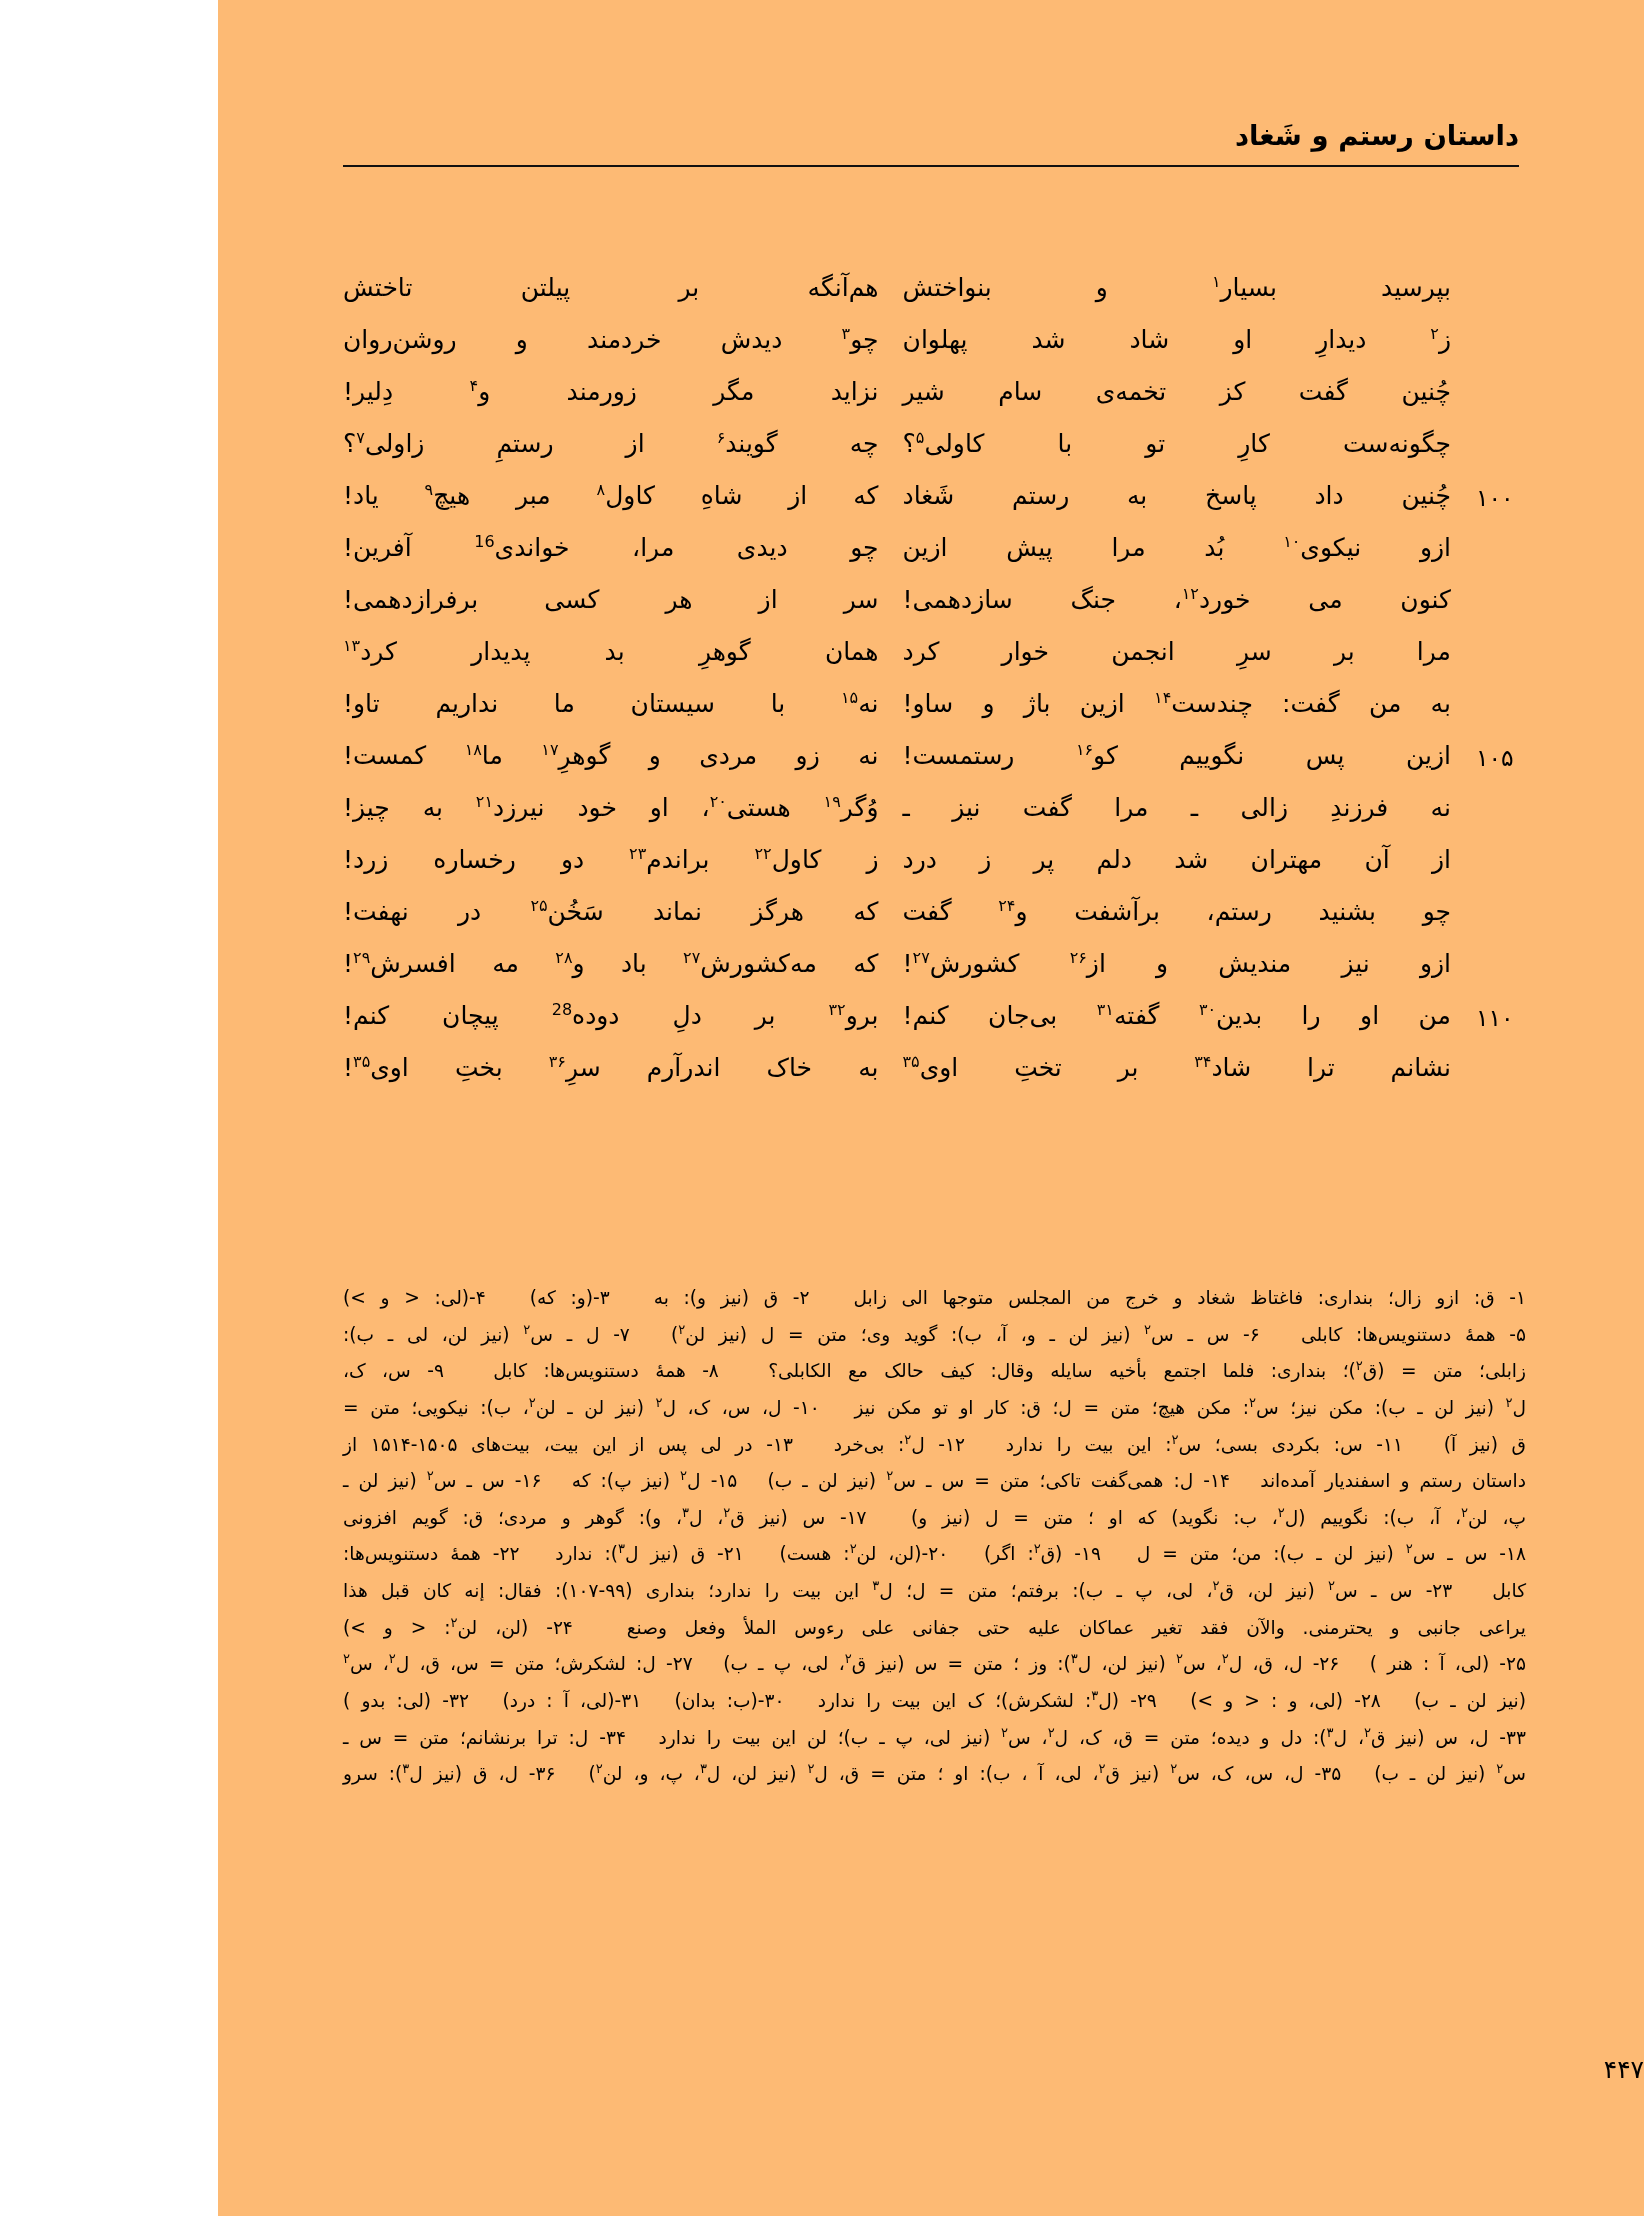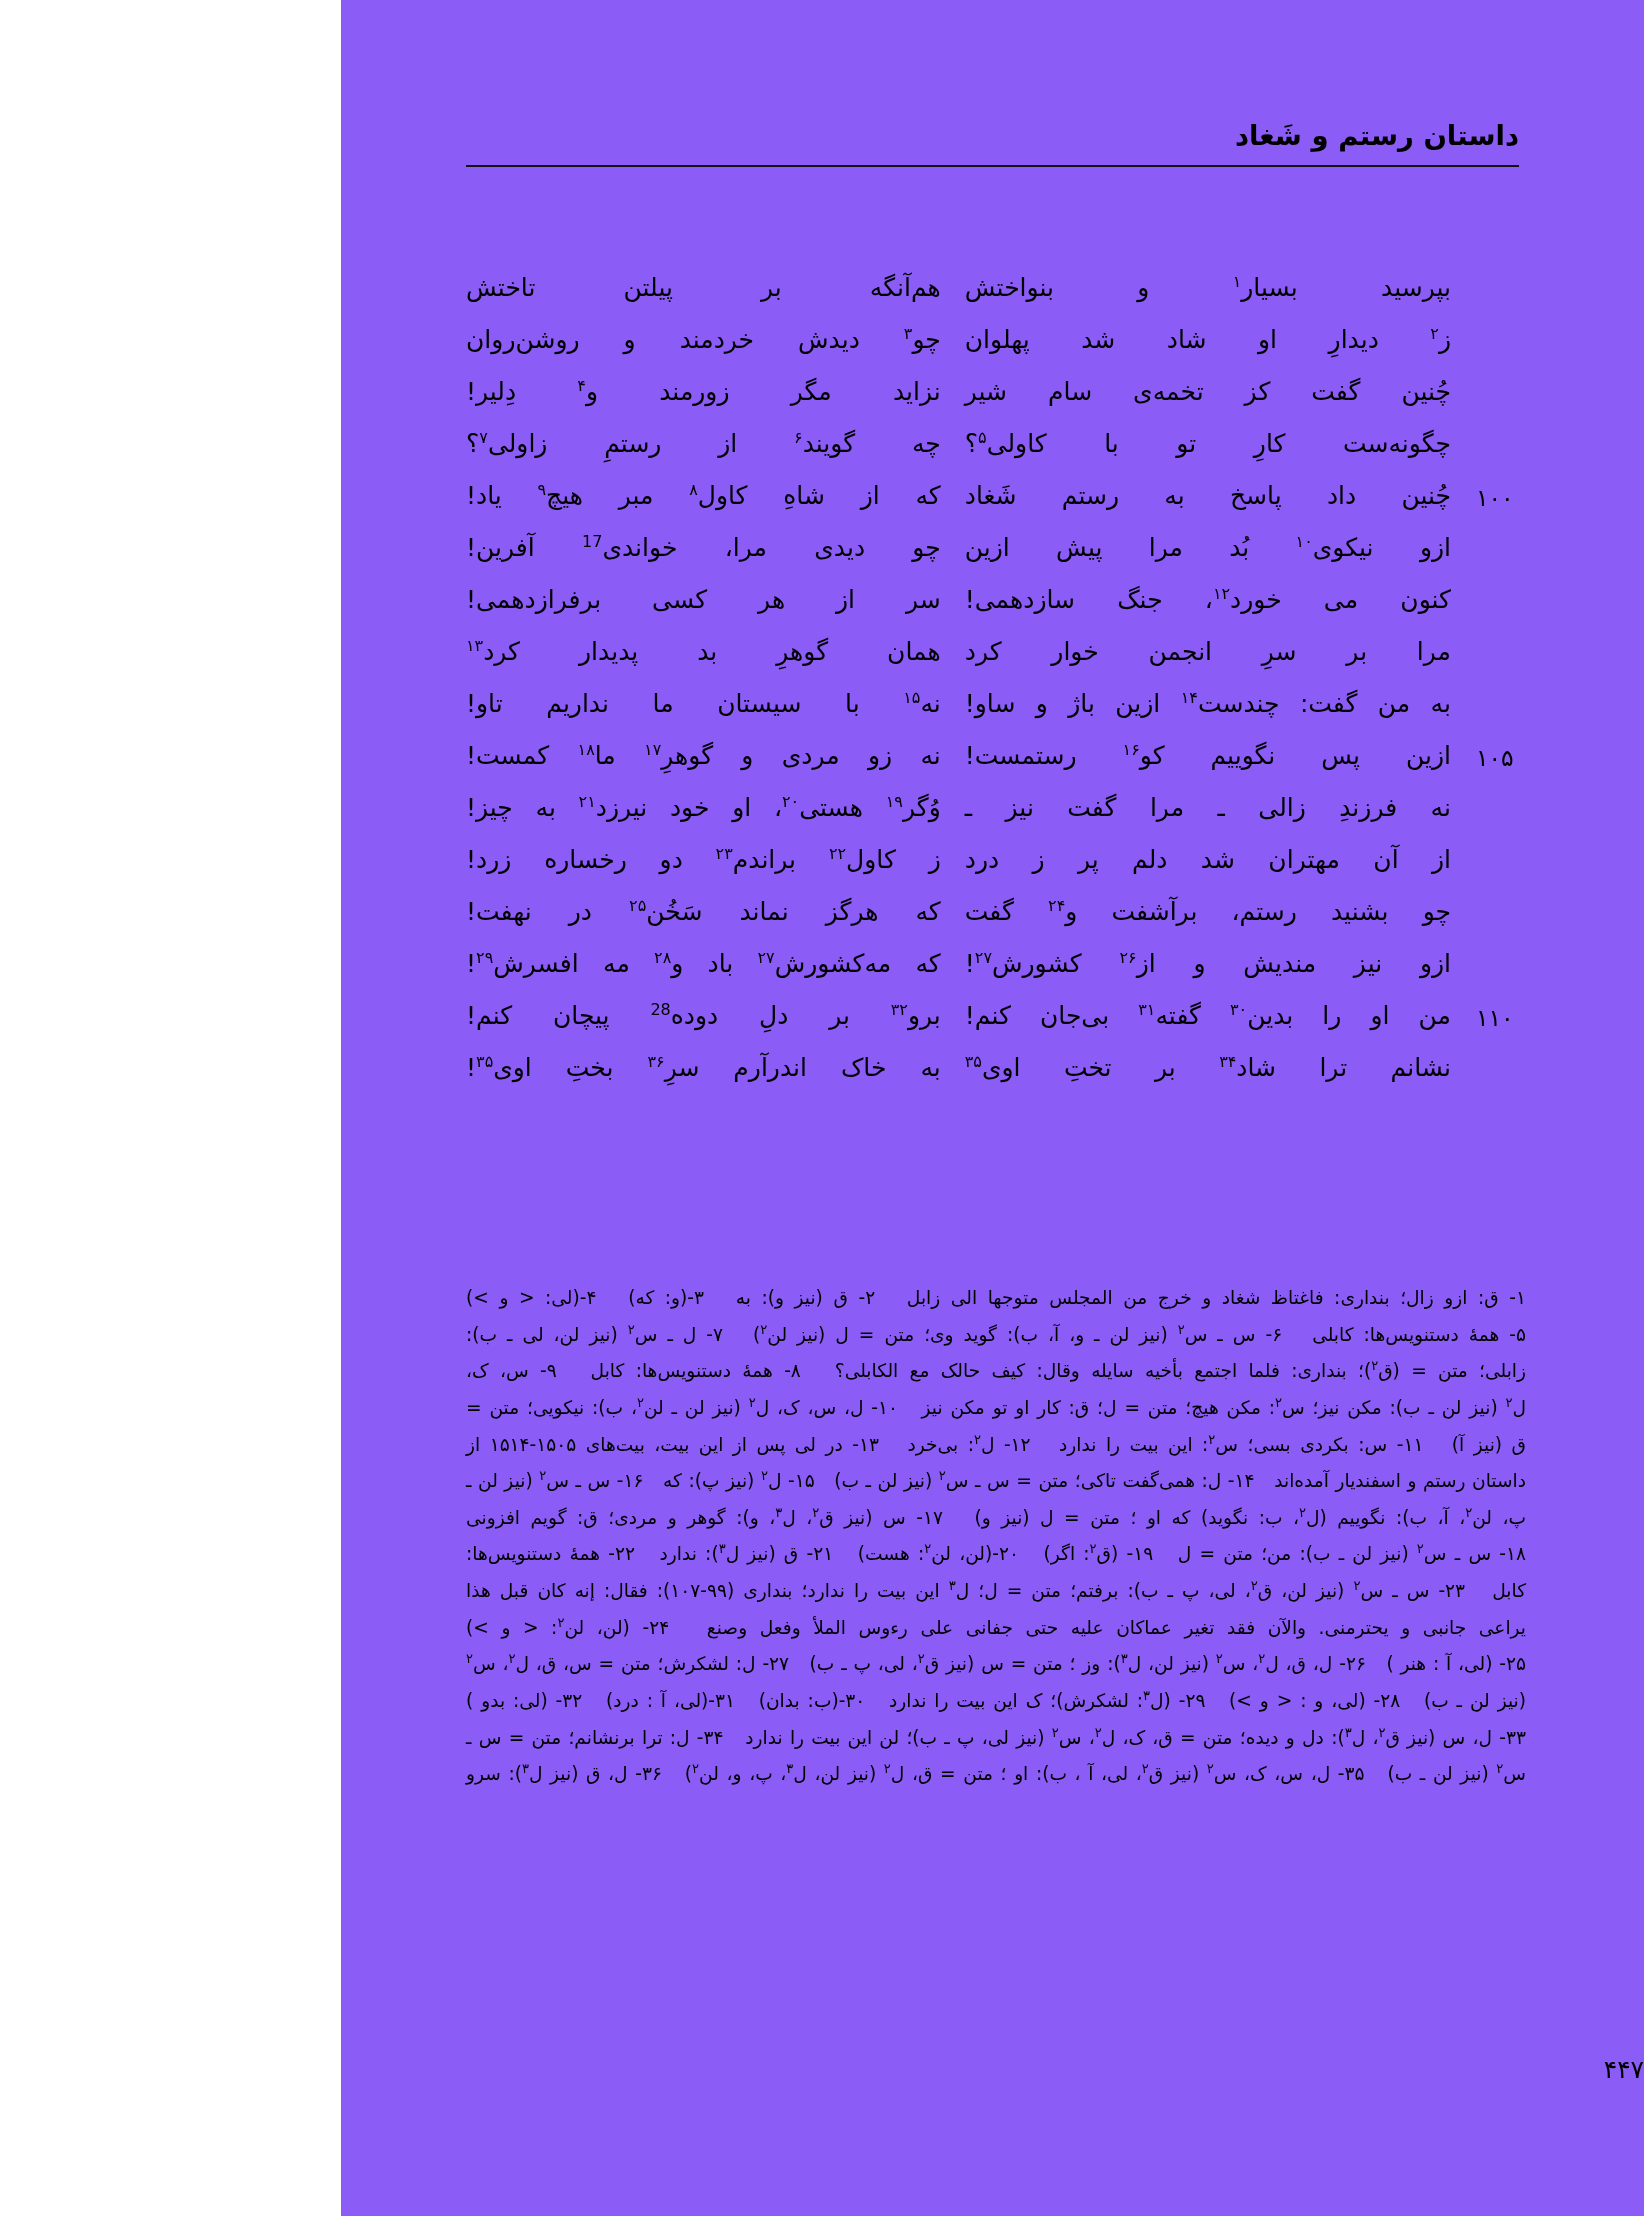--- a/index.html
+++ b/index.html
@@ -3,23 +3,23 @@
 <meta charset="utf-8">
 <title>Shahnameh page</title>
 <style>
   html, body {
     margin: 0;
     padding: 0;
     background: #ffffff;
   }
   .page {
     position: relative;
-    width: 1303px;
+    width: 1426px;
     height: 2216px;
-    background: #8b5cf6;
+    background: #fdba74;
     font-family: "DejaVu Sans", "Liberation Sans", sans-serif;
     color: #000000;
     overflow: hidden;
   }
 
   
   .runhead {
     position: absolute;
     top: 120px;
     right: 125px;
@@ -163,21 +163,21 @@
         <div class="mesra mesra-b">چه گویند<sup class="fn">۶</sup> از رستمِ زاولی<sup class="fn">۷</sup>؟</div>
       </div>
       <div class="bayt">
         <div class="bayt-num">۱۰۰</div>
         <div class="mesra mesra-a">چُنین داد پاسخ به رستم شَغاد</div>
         <div class="mesra mesra-b">که از شاهِ کاول<sup class="fn">۸</sup> مبر هیچ<sup class="fn">۹</sup> یاد!</div>
       </div>
       <div class="bayt">
         <div class="bayt-num"></div>
         <div class="mesra mesra-a">ازو نیکوی<sup class="fn">۱۰</sup> بُد مرا پیش ازین</div>
-        <div class="mesra mesra-b">چو دیدی مرا، خواندی<sup class="fn">17</sup> آفرین!</div>
+        <div class="mesra mesra-b">چو دیدی مرا، خواندی<sup class="fn">16</sup> آفرین!</div>
       </div>
       <div class="bayt">
         <div class="bayt-num"></div>
         <div class="mesra mesra-a">کنون می خورد<sup class="fn">۱۲</sup>، جنگ سازدهمی!</div>
         <div class="mesra mesra-b">سر از هر کسی برفرازدهمی!</div>
       </div>
       <div class="bayt">
         <div class="bayt-num"></div>
         <div class="mesra mesra-a">مرا بر سرِ انجمن خوار کرد</div>
         <div class="mesra mesra-b">همان گوهرِ بد پدیدار کرد<sup class="fn">۱۳</sup></div>

